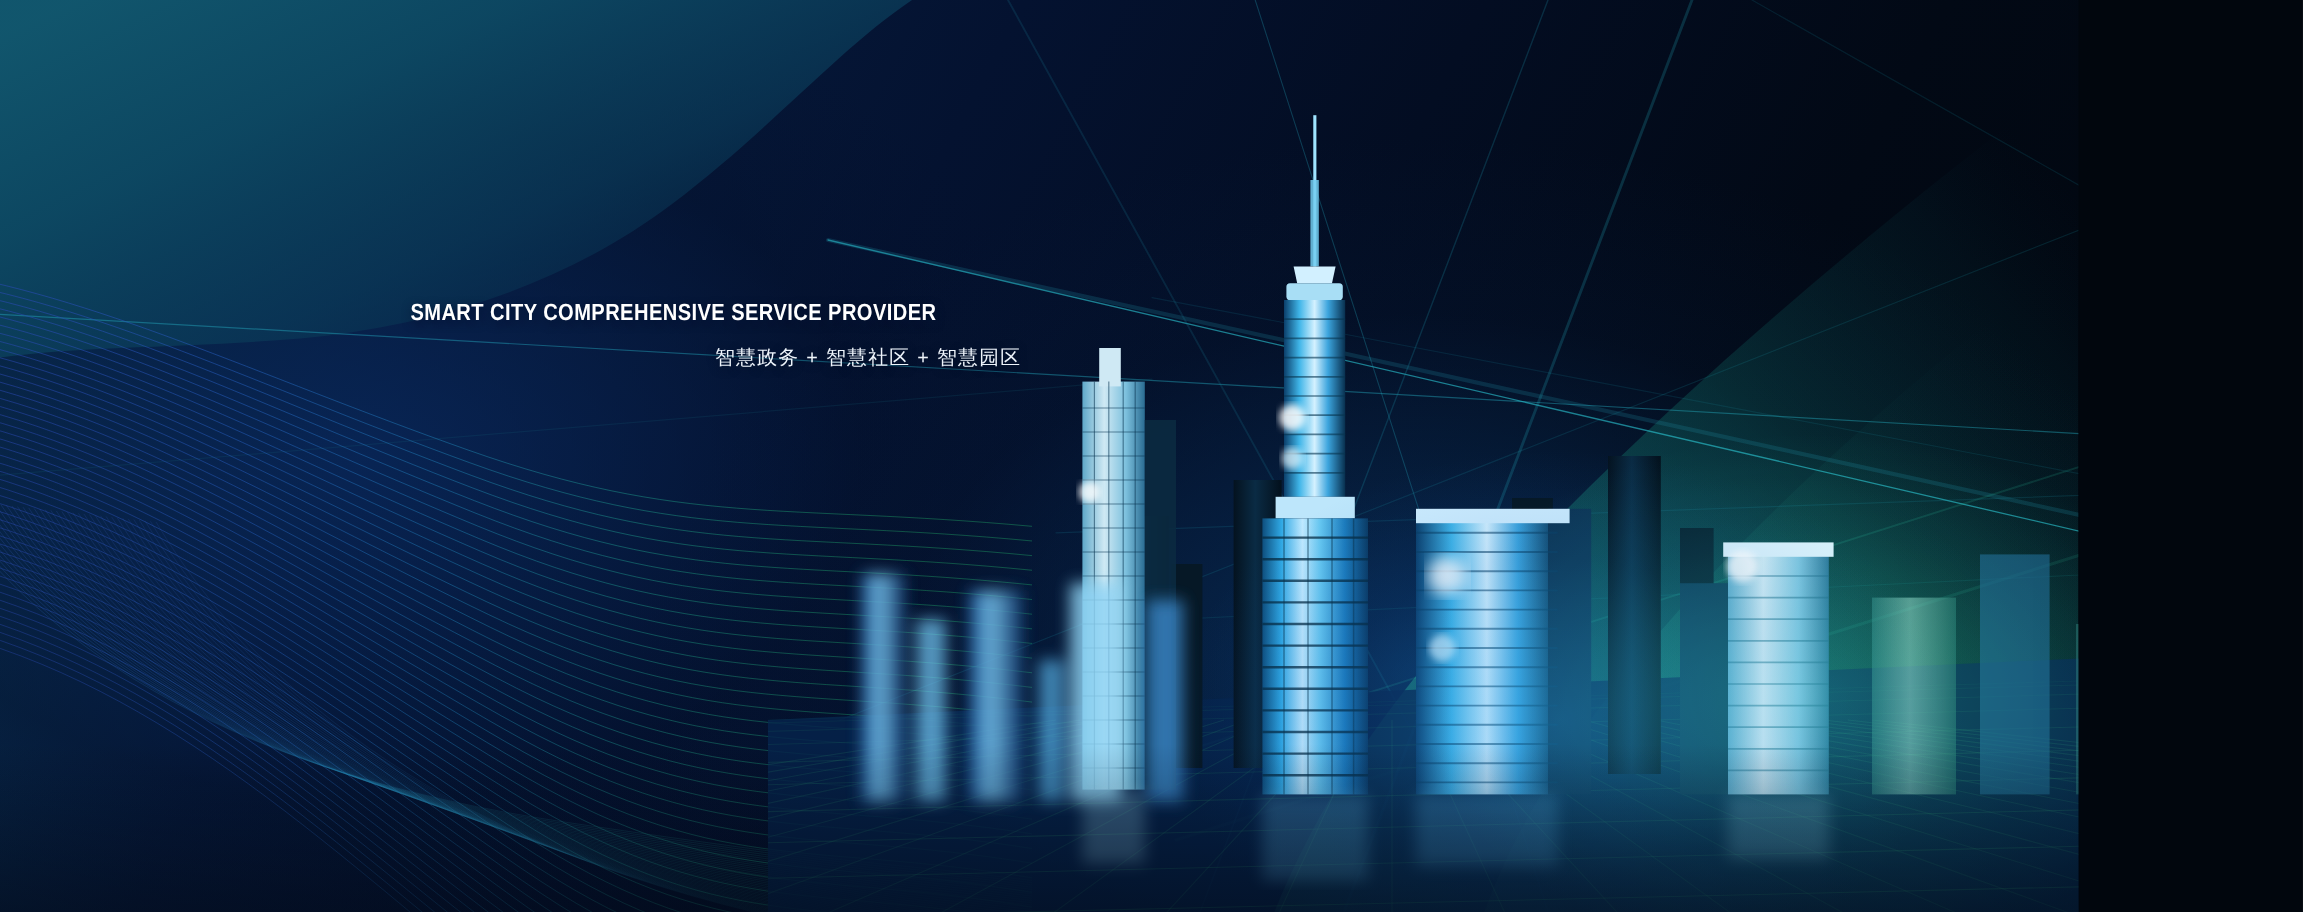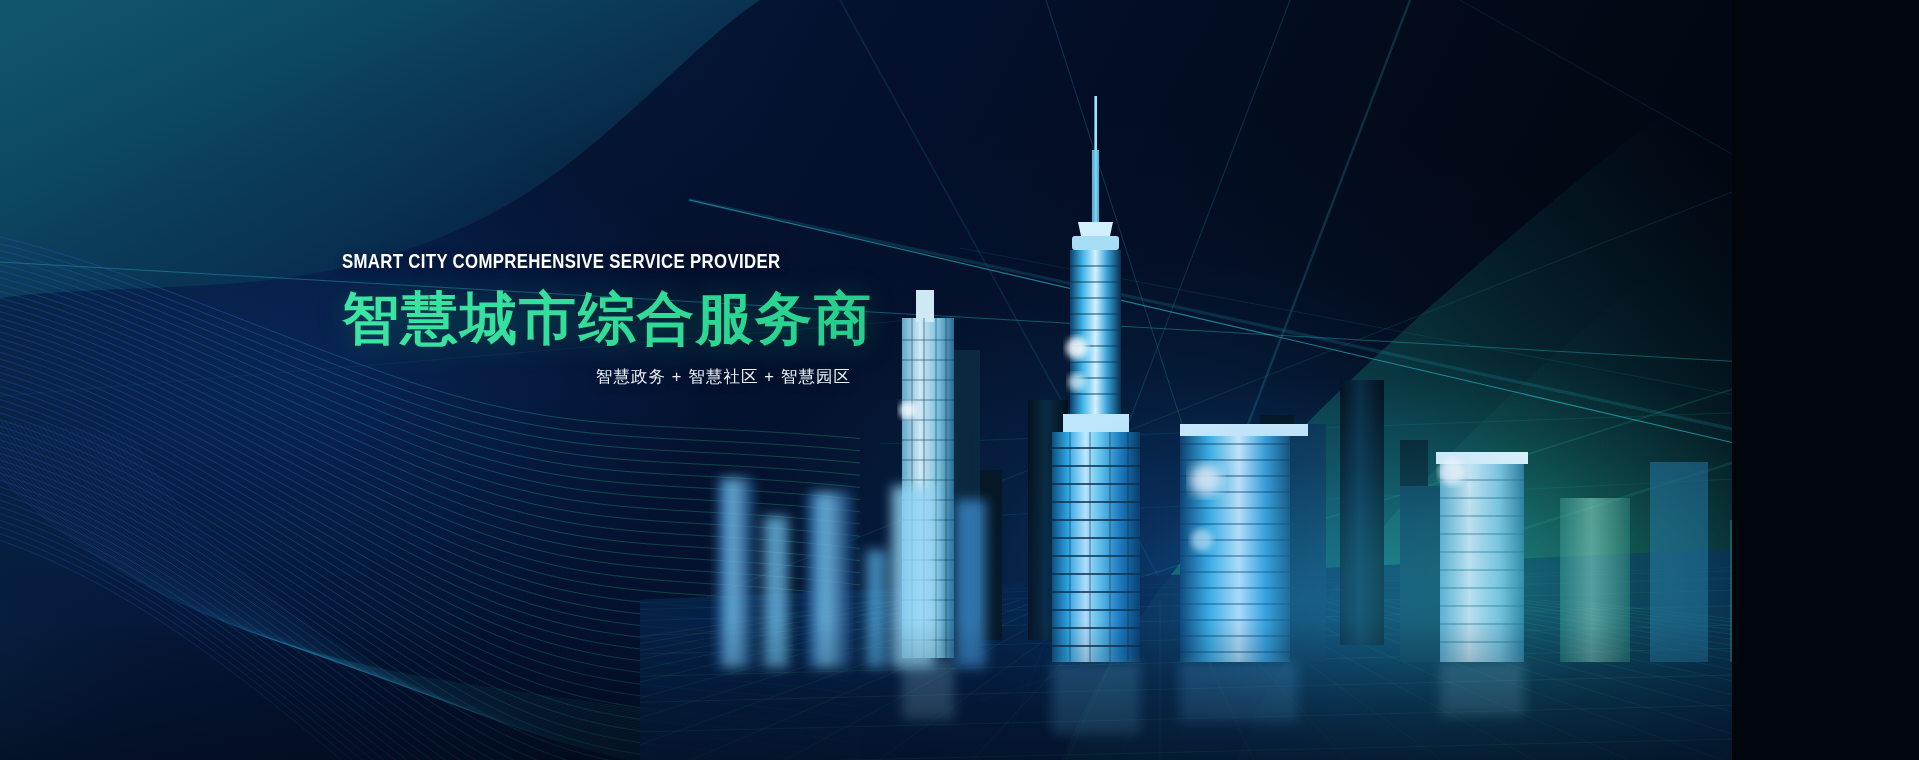--- a/index.html
+++ b/index.html
@@ -515,17 +515,16 @@
       <rect x="262" y="658" width="52" height="62" fill="#9ddcf5"></rect>
     </g>
   </svg>
 
   <div class="cityglow"></div>
   <div class="greenfloor"></div>
   <div class="bottomfade"></div>
 
   <div class="textblock">
     <div class="eyebrow">SMART CITY COMPREHENSIVE SERVICE PROVIDER</div>
-    <div class="headline">智慧城市综合服务商</div>
     <div class="subline">智慧政务 + 智慧社区 + 智慧园区</div>
   </div>
 
 </div>
 
 </body></html>

